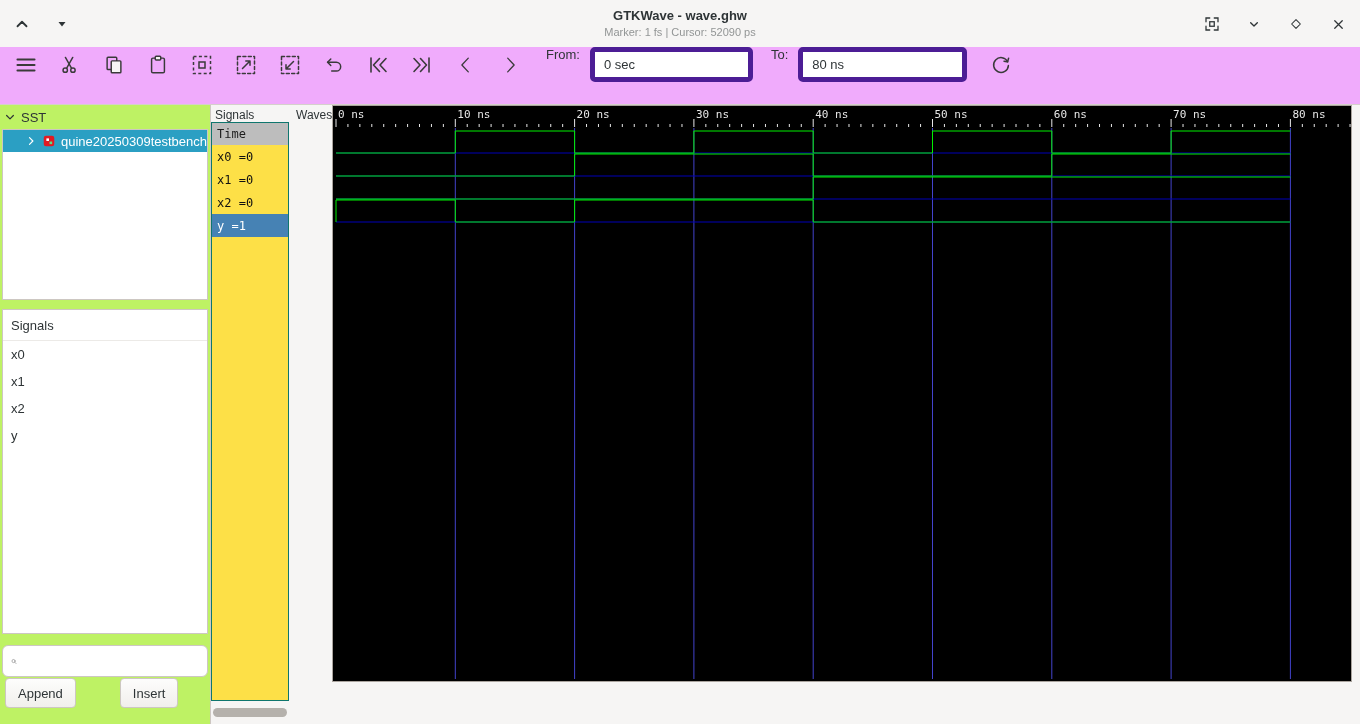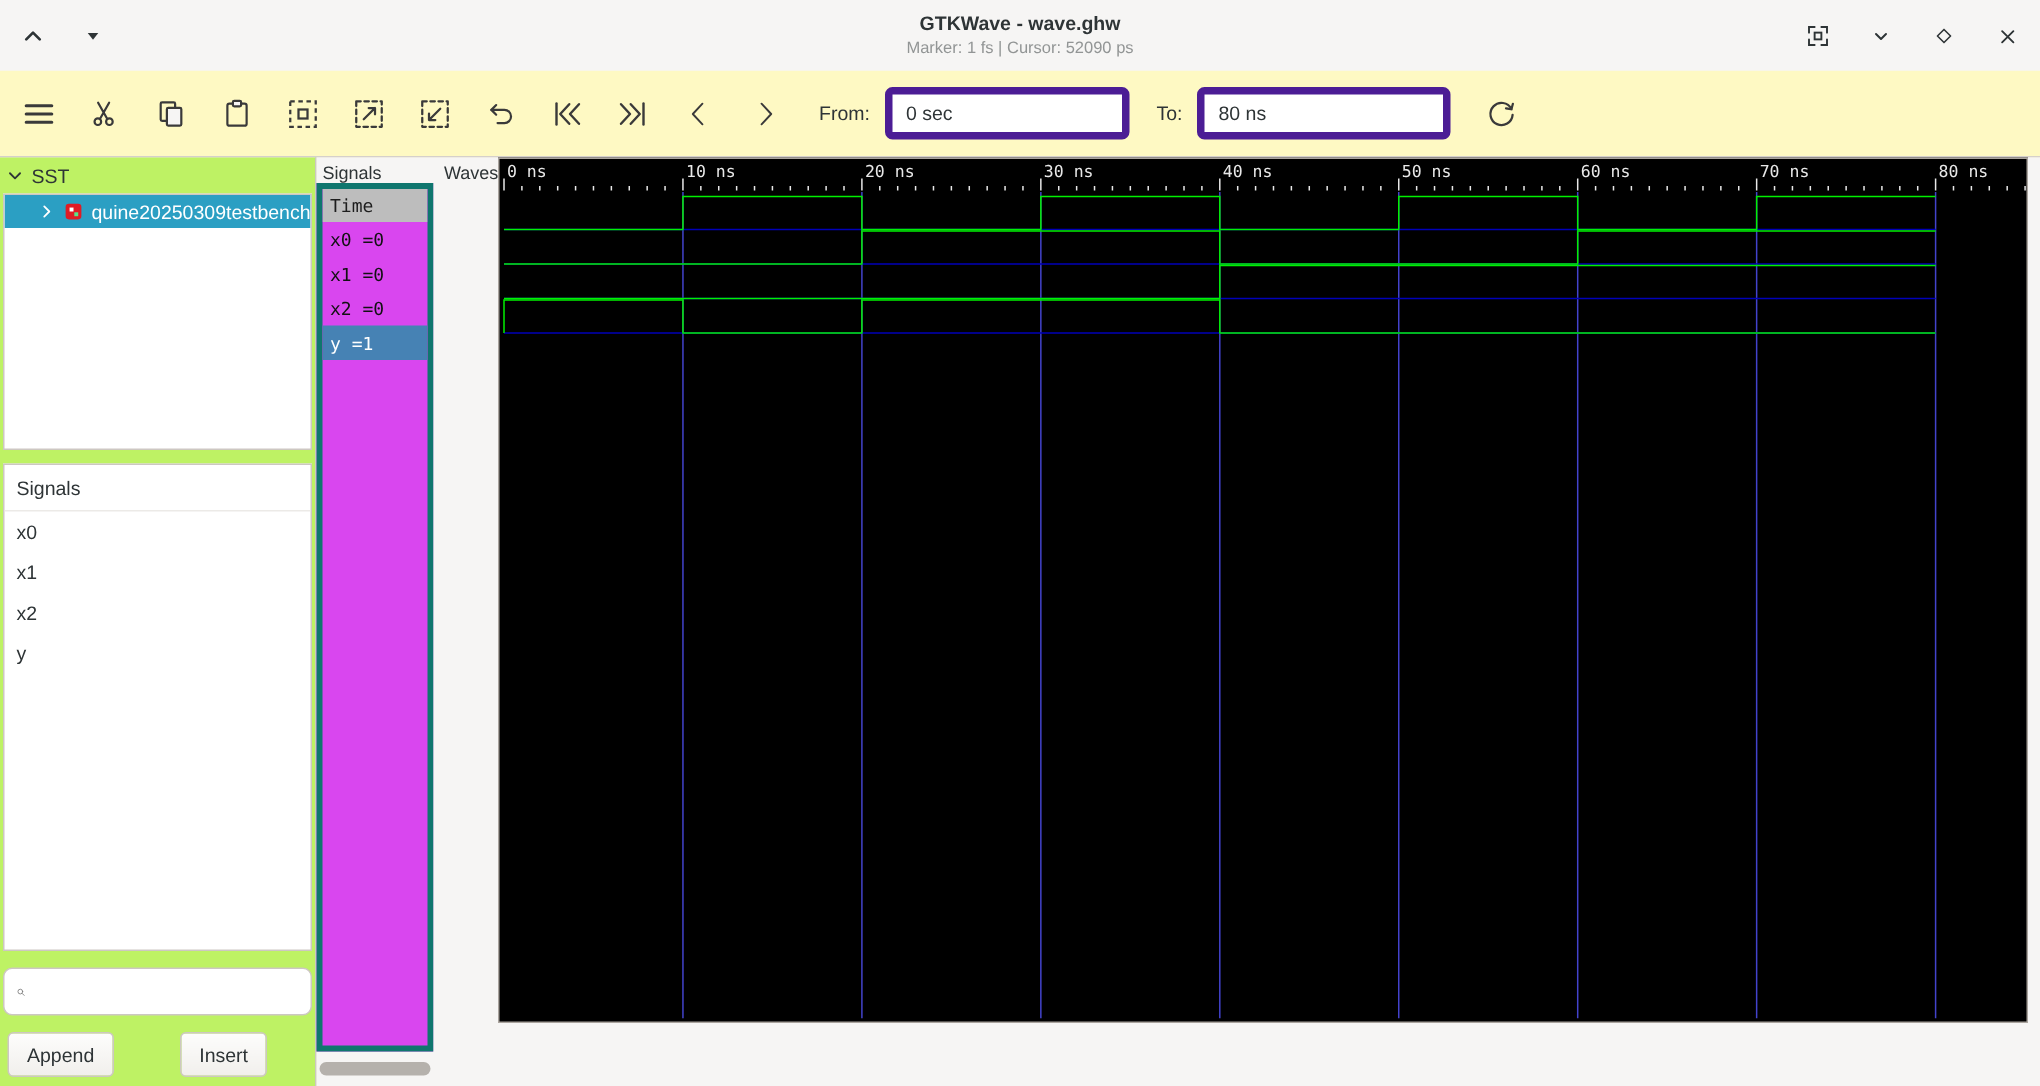--- a/index.html
+++ b/index.html
@@ -9,22 +9,22 @@
   
   .titlebar { position:relative; height:47px; background:#f6f5f4;text-decoration:underline; }
   .tb-left { position:absolute; left:10px; top:12px; display:flex; gap:16px; align-items:center; }
   .tb-right { position:absolute; right:10px; top:12px; display:flex; gap:18px; align-items:center; }
   .icon-btn { background:none; border:none; width:24px; height:24px; display:flex; align-items:center; justify-content:center; cursor:default; }
   .tb-center { position:absolute; left:50%; top:8px; transform:translateX(-50%); text-align:center; white-space:nowrap; }
   .win-title { font-size:13px; font-weight:700; color:#2e3436; }
   .win-subtitle { font-size:11px; color:#929595; margin-top:3px; }
 
   
-  .toolbar { height:58px; display:flex; align-items:center; padding:0 8px; gap:8px;
-    border-bottom:1px solid #d5d0cb; background:#fef9c3; }
+  .toolbar { height:58px; display:flex; padding:0 8px; gap:8px;
+    border-bottom:1px solid #d5d0cb; background:#f0abfc; }
   .tbtn { width:36px; height:36px; background:none; border:none; display:flex; align-items:center; justify-content:center; cursor:default; }
   .tb-label { font-size:13px; color:#2e3436; margin-left:10px; margin-right:2px; }
   .entry { height:35px; border:5px solid #4c1d95; border-radius:5px; background:#ffffff;
     padding:0 9px; font-size:13px; color:#2e3436; outline:none; font-family:"Liberation Sans",sans-serif; }
   .entry.from { width:163px; }
   .entry.to { width:169px; }
 
   
   .main { display:flex; height:619px; }
 
@@ -34,28 +34,28 @@
   .tree-frame { height:171px; background:#ffffff; border:1px solid #cdc7c2; overflow:hidden; }
   .tree-row { height:25px; display:flex; align-items:center; gap:5px; font-size:13px; padding-left:7px; cursor:default; }
   .tree-row.selected { height:22px; background:#2b9fc3; color:#ffffff; padding-left:22px; }
   .tree-row .lbl { white-space:nowrap; overflow:hidden; }
   .signals-frame { height:325px; margin-top:9px; background:#ffffff; border:1px solid #cdc7c2; overflow:hidden; }
   .sf-header { padding:8px 8px 7px 8px; font-size:13px; border-bottom:1px solid #eceae7; }
   .sf-item { padding:6px 8px; font-size:13px; cursor:default; }
   .search-box { margin-top:11px; height:32px; background:#ffffff; border:1px solid #cdc7c2;
     border-radius:6px; display:flex; align-items:center; gap:6px; padding:0 8px; }
   .search-box input { border:none; outline:none; flex:1; font-size:13px; background:transparent; font-family:"Liberation Sans",sans-serif; }
-  .sst-buttons { margin-top:11px; display:flex; justify-content:space-between; padding:0 3px;gap:44px; }
+  .sst-buttons { margin-top:1px; display:flex; justify-content:space-between; padding:0 3px;gap:44px; }
   .gbtn { height:30px; padding:0 12px; font-size:13px; color:#2e3436;
     border:1px solid #cdc7c2; border-radius:4px; background:linear-gradient(#fdfdfc,#f1efec); cursor:default; }
 
   
   .sigpane { width:78px; display:flex; flex-direction:column; background:#f6f5f4; }
   .pane-label { height:18px; font-size:12px; padding:3px 0 0 4px; color:#2e3436; }
-  .sig-list { height:601px; background:#d946ef; border:4px solid #0f766e; overflow:hidden; }
+  .sig-list { height:601px; background:#fde047; border:1px solid #0f766e; overflow:hidden; }
   .time-row { height:22px; background:#bdbdbd; color:#1d1d1d; display:flex; align-items:center;
     padding-left:5px; font:12px "DejaVu Sans Mono", monospace; }
   .sig-row { height:23px; display:flex; align-items:center; padding-left:5px;
     font:12px "DejaVu Sans Mono", monospace; color:#111111; cursor:default; }
   .sig-row.selected { background:#4682b4; color:#ffffff; }
   .hscroll { height:24px; display:flex; align-items:center; padding:0 2px; }
   .hscroll .thumb { height:9px; width:100%; background:#b5b1ac; border-radius:5px; }
 
   
   .wavepane { flex:1; min-width:0; display:flex; background:#f6f5f4; }

